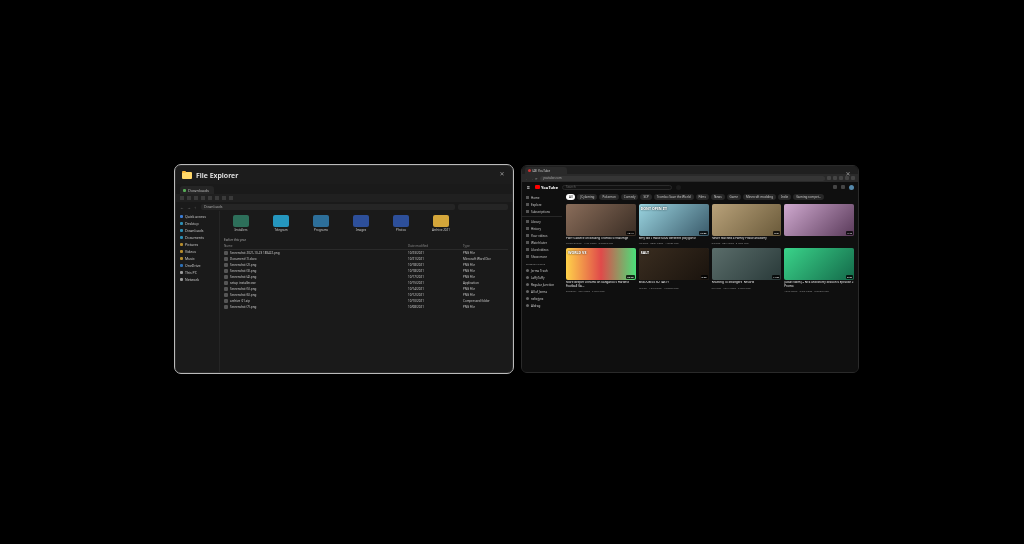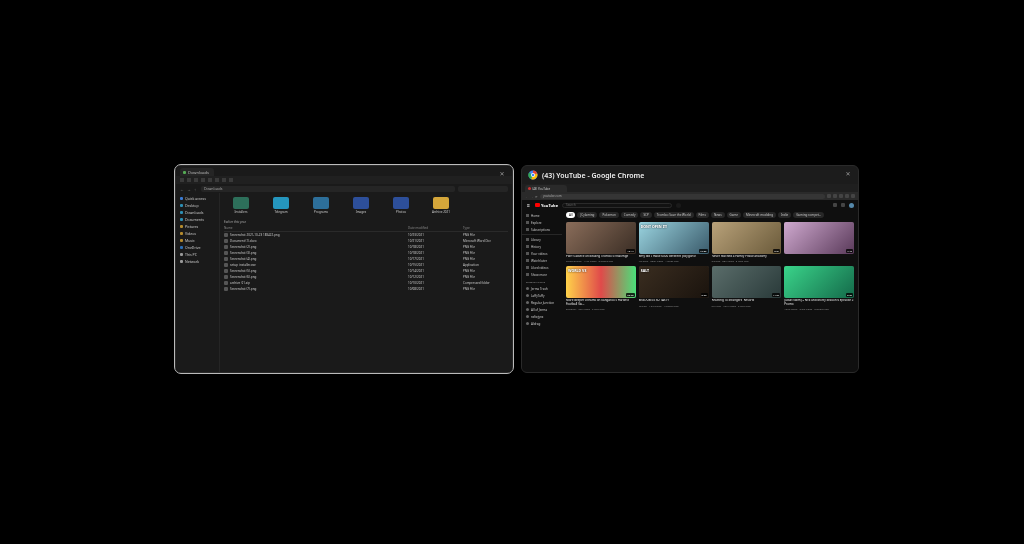--- a/index.html
+++ b/index.html
@@ -98,20 +98,29 @@
 .yt-thumb .g{position:absolute;inset:0;}
 .yt-dur{position:absolute;right:1px;bottom:1px;background:#000c;color:#fff;font-size:2.5px;padding:0 1px;border-radius:1px;}
 .yt-title{font-size:3px;color:#eee;line-height:1.1;max-height:7px;overflow:hidden;}
 .yt-meta{font-size:2.5px;color:#888;}
 </style>
 </head>
 <body>
 
 <div class="task-group" id="group" style="left: 175px; top: 165px;">
     <div class="task-card selected">
+      <div class="task-titlebar">
+        <span class="icon">
+          <svg width="10" height="10" viewBox="0 0 10 10">
+            <rect x="0" y="2" width="10" height="7" rx="1" fill="#ffd76a"></rect>
+            <rect x="0" y="1" width="4" height="2" rx="1" fill="#ffbb3a"></rect>
+          </svg>
+        </span>
+        <span>File Explorer</span>
+      </div>
       <div class="task-close">✕</div>
       <div class="fe-chrome">
         <div class="fe-tabs">
           <div class="fe-tab">
             <span class="dot"></span>
             <span>Downloads</span>
           </div>
         </div>
         <div class="fe-toolbar">
           <div class="fe-toolbtn"></div>
@@ -264,33 +273,20 @@
               <span class="ico"></span>
               <div class="fe-col-name">Screenshot (7).png</div>
               <div class="fe-col-date">10/08/2021</div>
               <div class="fe-col-type">PNG File</div>
             </div>
           </div>
         </div>
       </div>
     </div>
     <div class="task-card">
-      <div class="task-titlebar">
-        <span class="icon">
-          <svg width="10" height="10" viewBox="0 0 10 10">
-            <circle cx="5" cy="5" r="4.5" fill="#4285f4"></circle>
-            <path d="M5 0.5 A4.5 4.5 0 0 1 9.2 3.5 L5 5 Z" fill="#ea4335"></path>
-            <path d="M9.2 3.5 A4.5 4.5 0 0 1 3 9 L5 5 Z" fill="#fbbc05"></path>
-            <path d="M3 9 A4.5 4.5 0 0 1 1 2.5 L5 5 Z" fill="#34a853"></path>
-            <circle cx="5" cy="5" r="2" fill="#fff"></circle>
-            <circle cx="5" cy="5" r="1.3" fill="#4285f4"></circle>
-          </svg>
-        </span>
-        <span>(43) YouTube - Google Chrome</span>
-      </div>
       <div class="task-close">✕</div>
       <div class="yt-chrome">
         <div class="yt-tabs">
           <div class="yt-tab">
             <span class="rd"></span>
             <span>(43) YouTube</span>
           </div>
         </div>
         <div class="yt-addr">
           <div class="yt-navbtn">←</div>

